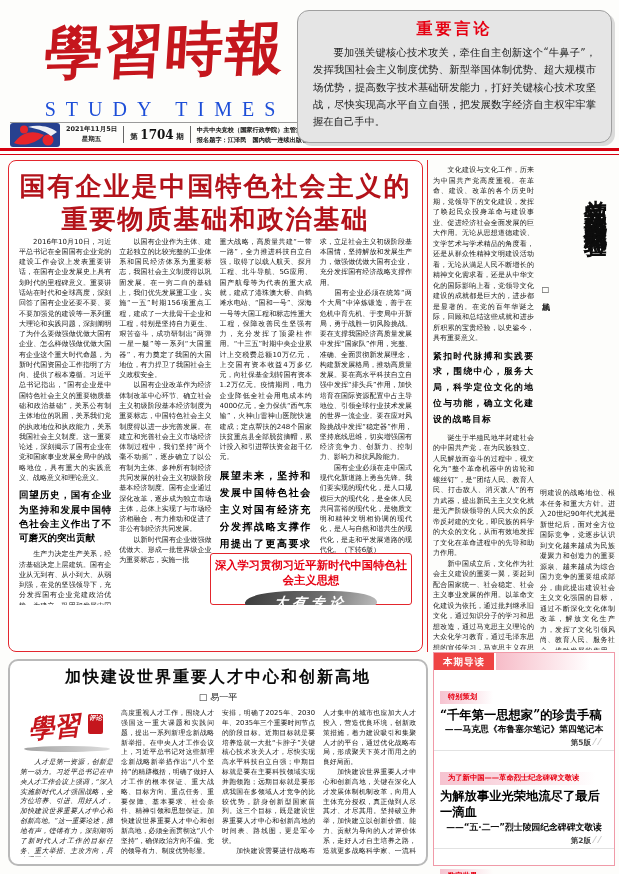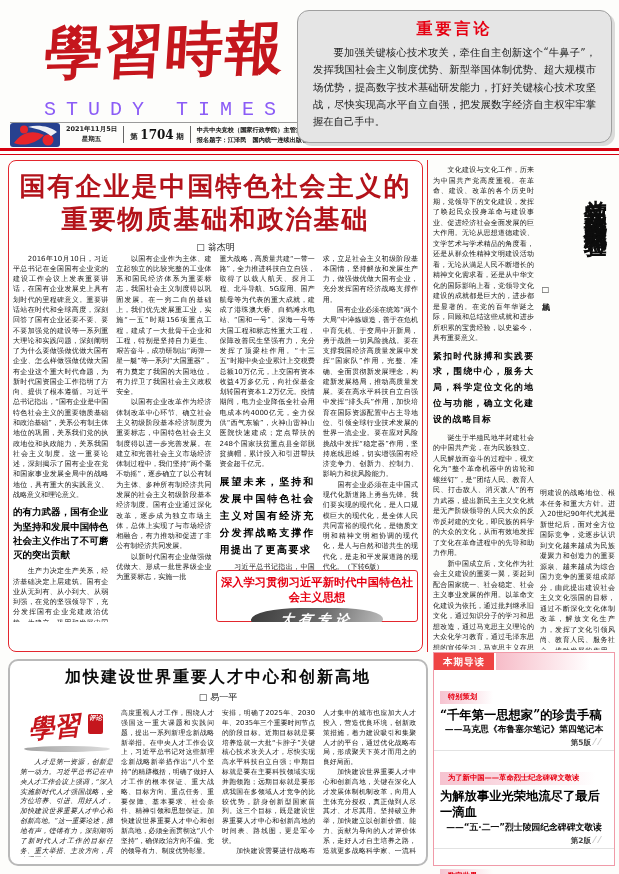--- a/index.html
+++ b/index.html
@@ -4,21 +4,21 @@
 <style>
   * { margin:0; padding:0; box-sizing:border-box; }
   html,body { width:619px; height:874px; }
   body { font-family:"DejaVu Sans",sans-serif; background:#e9e9e9; }
   .page { position:relative; width:619px; height:874px; background:#fdfdfb; overflow:hidden; }
 
   
   .masthead { position:absolute; left:30px; top:2px; width:270px; height:118px; text-align:center; }
   .masthead-title { font-family:"DejaVu Serif",serif; font-weight:bold; color:#c5161d;
     font-size:58px; line-height:96px; letter-spacing:2px; transform:skewX(-5deg) rotate(-1.5deg); }
-  .masthead-sub { font-family:Liberation Mono, monospace; color:#8b5cf6; font-size:20px; letter-spacing:10px; margin-top:0; }
+  .masthead-sub { font-family:Liberation Serif, serif; color:#1d4ed8; font-size:20px; letter-spacing:10px; margin-top:0; }
 
   .infobar { position:absolute; left:10px; top:122px; width:345px; height:22px;
     border-top:1px solid #9a9a9a; padding-top:2px; display:flex; align-items:center; gap:6px; }
   .logo-wrap { width:50px; height:24px; flex:0 0 auto; }
   .ib-date { font-size:6.5px; font-weight:bold; color:#222; text-align:center; line-height:1.5; white-space:nowrap; }
   .ib-sep { width:1px; height:17px; background:#666; flex:0 0 auto; }
   .ib-issue { font-size:7.5px; font-weight:bold; color:#111; white-space:nowrap; }
   .ib-issue .no { font-family:"DejaVu Serif",serif; font-size:12px; }
   .ib-pub { font-size:6.2px; font-weight:bold; color:#111; line-height:1.6; white-space:nowrap; }
 
@@ -29,21 +29,21 @@
   .qb-title { color:#e60012; font-weight:bold; font-size:16px; text-align:center; letter-spacing:3px; }
   .qb-body { margin-top:4px; font-family:"DejaVu Serif",serif; font-size:10.3px; line-height:1.68;
     text-align:justify; text-indent:2em; color:#1a1a1a; }
 
   
   .rule1 { position:absolute; left:0; top:148px; width:619px; border-top:3.5px solid #d7000f; }
   .rule2 { position:absolute; left:0; top:154px; width:619px; border-top:1.5px solid #d7000f; }
 
   
   .main-box { position:absolute; left:8px; top:160px; width:415px; height:492px;
-    background:#fff; border:1px solid #e3262d; border-radius:8px; padding:9px 4px 7px; }
+    background:#fff; border:1px solid #e3262d; border-radius:8px; padding:9px 10px 7px; }
   .m-title { text-align:center; font-family:"DejaVu Serif",serif; font-weight:bold;
     color:#b3121a; font-size:26px; line-height:1.28; letter-spacing:2px; }
   .m-author { text-align:center; font-size:9px; color:#222; margin-top:4px; }
   .m-cols { position:relative; margin-top:0; height:368px; display:flex; gap:8px; overflow:hidden; }
   .m-col { flex:1 1 0; font-size:7px; line-height:1.47; text-align:justify; color:#161616; overflow:hidden; }
   .m-p { white-space:pre-line; }
   .m-subhead1 { font-weight:bold; font-size:9.5px; line-height:1.5; margin:5px 0 4px; color:#000; }
   .m-subhead2 { font-weight:bold; font-family:"DejaVu Serif",serif; font-size:10px; line-height:1.7;
     margin:4px 0; letter-spacing:1.5px; color:#000; }
   .banner { position:absolute; right:0; bottom:0; width:202px; height:52px; background:#fff;
@@ -147,25 +147,24 @@
   </div>
 
   <div class="rule1"></div>
   <div class="rule2"></div>
 
   <div class="main-box">
     <div class="m-title">
       <div>国有企业是中国特色社会主义的</div>
       <div>重要物质基础和政治基础</div>
     </div>
-    <div class="m-author">□ 翁杰明</div>
     <div class="m-cols">
       <div class="m-col">
         <div class="m-p">　　2016年10月10日，习近平总书记在全国国有企业党的建设工作会议上发表重要讲话，在国有企业发展史上具有划时代的里程碑意义。重要讲话站在时代和全球高度，深刻回答了国有企业还要不要、要不要加强党的建设等一系列重大理论和实践问题，深刻阐明了为什么要做强做优做大国有企业、怎么样做强做优做大国有企业这个重大时代命题，为新时代国资国企工作指明了方向、提供了根本遵循。习近平总书记指出，“国有企业是中国特色社会主义的重要物质基础和政治基础”，关系公有制主体地位的巩固，关系我们党的执政地位和执政能力，关系我国社会主义制度。这一重要论述，深刻揭示了国有企业在党和国家事业发展全局中的战略地位，具有重大的实践意义、战略意义和理论意义。</div>
-        <div class="m-subhead1">的有力武器，国有企业为坚持和发展中国特色社会主义作出了不可磨灭的突出贡献</div>
+        <div class="m-subhead1">回望历史，国有企业为坚持和发展中国特色社会主义作出了不可磨灭的突出贡献</div>
         <div class="m-p">　　生产力决定生产关系，经济基础决定上层建筑。国有企业从无到有、从小到大、从弱到强，在党的坚强领导下，充分发挥国有企业党建政治优势，为建立、巩固和发展中国特色社会主义提供了重要物质基础和政治基础。
 　　以完成社会主义改造、形成公有制经济优势地位为重要标志，我国社会主义制度得以确立。新中国成立后，我们通过没收官僚资本、改造民族资本主义工商业，确立起以国营企业为代表的公有制经济的优势地位，社会主义基本制度得以确立，我国迈入社会主义建设时期。</div>
       </div>
       <div class="m-col">
         <div class="m-p">　　以国有企业作为主体、建立起独立的比较完整的工业体系和国民经济体系为重要标志，我国社会主义制度得以巩固发展。在一穷二白的基础上，我们优先发展重工业，实施“一五”时期156项重点工程，建成了一大批骨干企业和工程，特别是坚持自力更生、艰苦奋斗，成功研制出“两弹一星一艇”等一系列“大国重器”，有力奠定了我国的大国地位，有力捍卫了我国社会主义政权安全。
 　　以国有企业改革作为经济体制改革中心环节、确立社会主义初级阶段基本经济制度为重要标志，中国特色社会主义制度得以进一步完善发展。在建立和完善社会主义市场经济体制过程中，我们坚持“两个毫不动摇”，逐步确立了以公有制为主体、多种所有制经济共同发展的社会主义初级阶段基本经济制度。国有企业通过深化改革，逐步成为独立市场主体，总体上实现了与市场经济相融合，有力推动和促进了非公有制经济共同发展。
 　　以新时代国有企业做强做优做大、形成一批世界级企业为重要标志，实施一批</div>
       </div>
       <div class="m-col">
         <div class="m-p">重大战略，高质量共建“一带一路”，全力推进科技自立自强，取得了以载人航天、探月工程、北斗导航、5G应用、国产航母等为代表的重大成就，建成了港珠澳大桥、白鹤滩水电站、“国和一号”、深海一号等大国工程和标志性重大工程，保障改善民生坚强有力，充分发挥了顶梁柱作用。“十三五”时期中央企业累计上交税费总额10万亿元，上交国有资本收益4万多亿元，向社保基金划转国有资本1.2万亿元。疫情期间，电力企业降低全社会用电成本约4000亿元，全力保供“西气东输”，火神山雷神山医院快速建成；定点帮扶的248个国家扶贫重点县全部脱贫摘帽，累计投入和引进帮扶资金超千亿元。</div>

